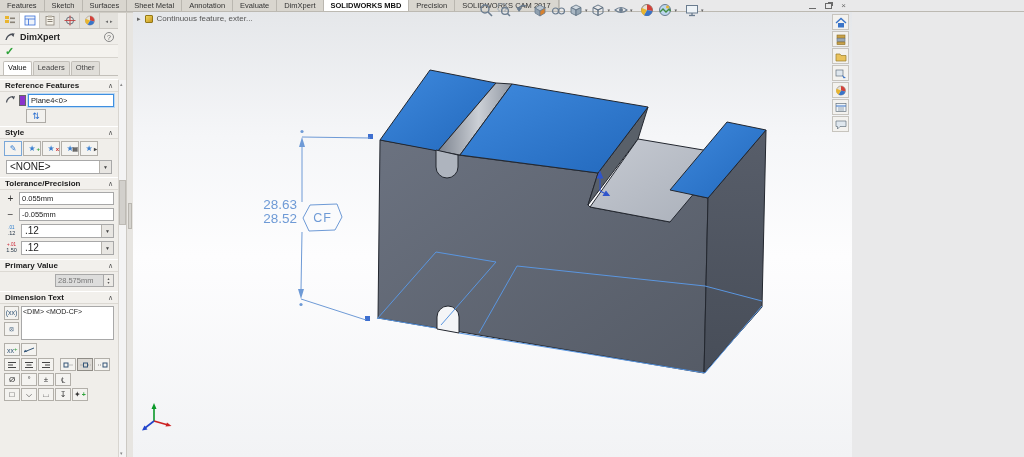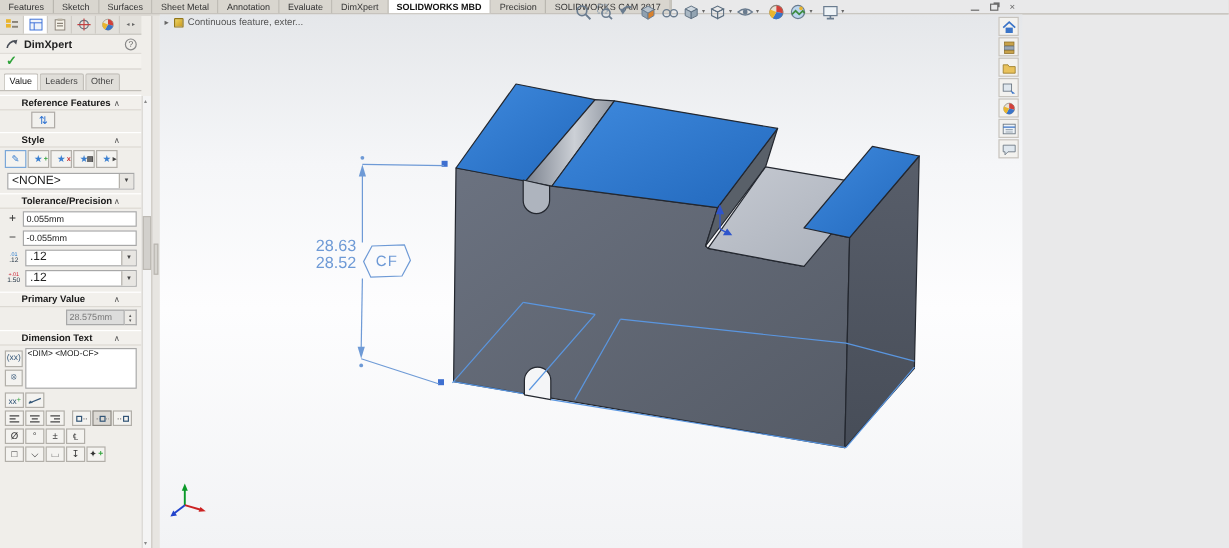--- a/index.html
+++ b/index.html
@@ -76,21 +76,21 @@
   .pm-ok { height:14px; padding:0 5px; border-top:1px solid #e0ddd8; border-bottom:1px solid #d6d3cd;
     display:flex; align-items:center; background:#f4f2ee; }
   .pm-ok .chk { color:#2fa33a; font-size:11px; font-weight:bold; line-height:11px; }
 
   .vtabs { display:flex; padding:3px 3px 0 3px; gap:1px; height:17px; }
   .vtab { font-size:7.5px; color:#444; background:#e0ded9; border:1px solid #c2bfb9;
     border-bottom:none; border-radius:2px 2px 0 0; padding:1px 4px; }
   .vtab.active { background:#fff; color:#111; }
   .vtab-line { border-bottom:1px solid #c2bfb9; }
 
-  .sec-h { display:flex; align-items:center; height:13px; padding:0 18px;
+  .sec-h { display:flex; align-items:center; height:13px; padding:0 5px;
     border-top:1px solid #fff; border-bottom:1px solid #dcd9d3; background:#f2f0ec; margin-top:3px; }
   .sec-h .t { flex:1; font-size:8px; font-weight:bold; color:#1a1a1a; }
   .sec-h .chev { font-size:7px; color:#555; }
 
   .row { display:flex; align-items:center; gap:2px; padding:2px 4px 1px 4px; }
   .rowicon { width:13px; font-size:8px; color:#556; text-align:center; flex:none; }
   .swatch { width:7px; height:11px; flex:none; border:1px solid #666; }
   .field { flex:1; height:13px; background:#fff; border:1px solid #a8a8a8;
     font-size:7.5px; color:#222; line-height:12px; padding:0 2px; overflow:hidden; white-space:nowrap; }
   .field.sel { border:1px solid #3f8fe0; box-shadow:0 0 0 1px #bcd8f2; }
@@ -118,21 +118,21 @@
   .tolicon .b { font-size:5.5px; color:#234; }
   .tolicon .a.blue { color:#27c; }
   .signlab { width:13px; flex:none; font-size:10px; color:#333; text-align:center; }
 
   .spinfield { display:flex; flex:1;padding-left:36px; }
   .spinfield .field { flex:1; }
   .spin { width:10px; height:13px; border:1px solid #a8a8a8; border-left:none; background:#eceae6;
     display:flex; flex-direction:column; align-items:center; justify-content:center;
     font-size:4px; color:#555; line-height:4px; }
 
-  .dimtext { display:flex; gap:2px; padding:2px 4px;align-items:center; }
+  .dimtext { display:flex; gap:2px; padding:2px 4px; }
   .dt-icons { display:flex; flex-direction:column; gap:2px; }
   .dt-icon { width:15px; height:14px; border:1px solid #b2afa9; background:#f4f3f0;
     font-size:7px; color:#357; text-align:center; line-height:12px; }
   .dt-area { flex:1; height:34px; border:1px solid #a8a8a8; background:#fff; resize:none;
     font-family:"Liberation Sans", sans-serif; font-size:7px; color:#222; padding:1px; }
 
   .btnrow { display:flex; gap:1px; padding:1px 4px; }
   .sbtn { width:16px; height:13px; border:1px solid #b2afa9; background:#f4f3f0;
     display:flex; align-items:center; justify-content:center; font-size:8px; color:#333; }
   .sbtn.on { background:#dcd9d4; border-color:#8f8c86; }
@@ -462,20 +462,29 @@
       <span class="vtab active">Value</span>
       <span class="vtab">Leaders</span>
       <span class="vtab">Other</span>
     </div>
     <div class="vtab-line"></div>
 
     <div class="sec-h">
       <span class="t">Reference Features</span>
       <span class="chev">∧</span>
     </div>
+    <div class="row">
+      <span class="rowicon">
+        <svg width="11" height="9">
+              <path d="M1.5 7.5 A6.5 6.5 0 0 1 8 1.5" fill="none" stroke="#4a4f58" stroke-width="1.2"></path>
+              <path d="M10 1 L6.5 2 L8.8 4.5 Z" fill="#4a4f58"></path>
+            </svg></span>
+      <span class="swatch" style="background:#8a34cc"></span>
+      <div class="field sel">Plane4&lt;0&gt;</div>
+    </div>
     <div class="swapbtn">⇅</div>
 
     <div class="sec-h">
       <span class="t">Style</span>
       <span class="chev">∧</span>
     </div>
     <div class="stylebtns">
       <span class="stylebtn first">✎</span>
       <span class="stylebtn">★<span class="mini m-green">+</span></span>
       <span class="stylebtn">★<span class="mini m-red">x</span></span>

